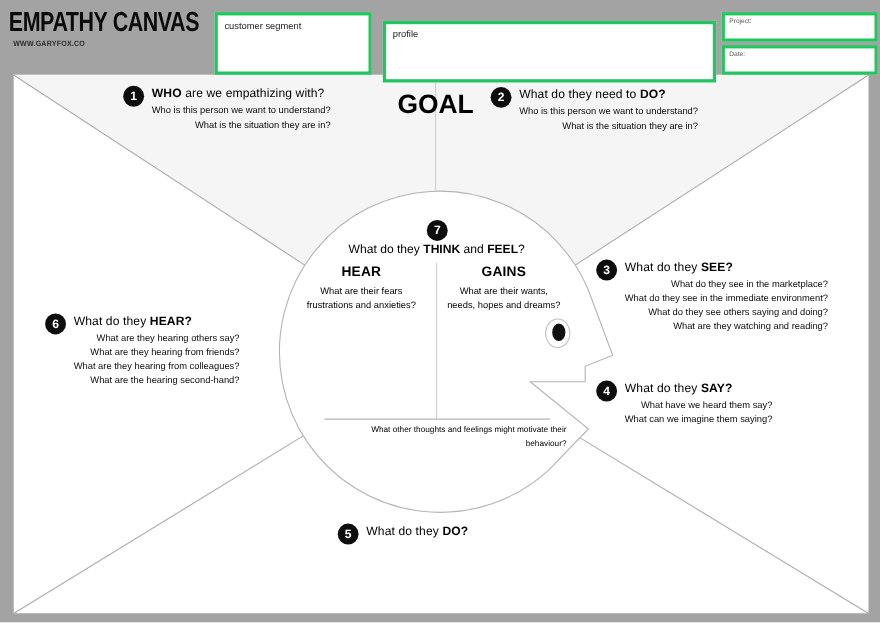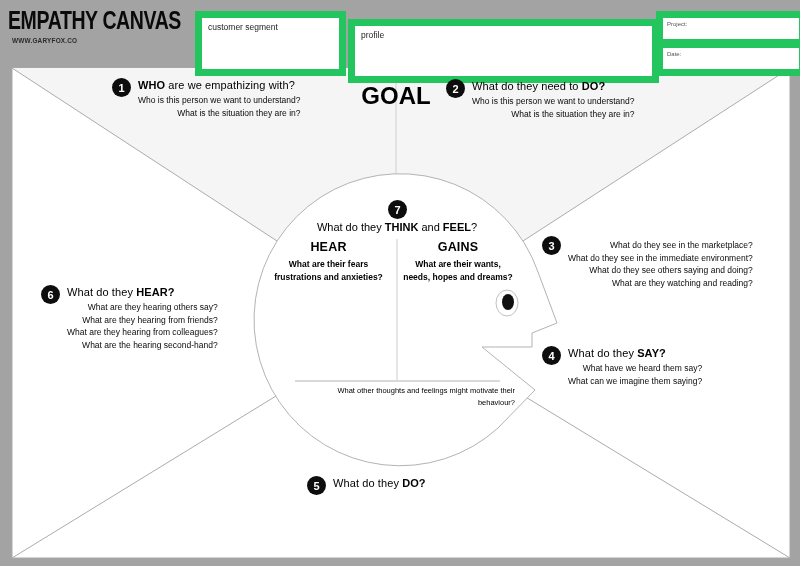--- a/index.html
+++ b/index.html
@@ -6,40 +6,40 @@
   .stage{position:relative;width:800px;height:566px;background:#a3a3a3;overflow:hidden;
          font-family:"Liberation Sans",sans-serif;color:#000;}
   svg.diagram{position:absolute;left:0;top:0;z-index:1;}
 
   
   .logo{position:absolute;left:8px;top:6px;z-index:2;}
   .logo-title{font-size:25px;font-weight:bold;letter-spacing:-0.5px;
               transform:scaleX(0.78);transform-origin:left top;white-space:nowrap;color:#0a0a0a;}
   .logo-url{font-size:7px;font-weight:bold;letter-spacing:0.2px;color:#2b2b2b;
             transform:scaleX(0.92);transform-origin:left top;margin-top:2px;margin-left:4px;}
-  .hfield{position:absolute;border:7px solid #22c55e;background:#fff;z-index:2;}
+  .hfield{position:absolute;border:3px solid #22c55e;background:#fff;z-index:2;}
   .hfield .flabel{font-size:8.5px;color:#1d1d1d;padding:4px 0 0 6px;}
   .hfield.small .flabel{font-size:6px;color:#555;padding:3px 0 0 4px;}
 
   
   .section{position:absolute;display:flex;gap:7px;z-index:2;}
   .badge{flex:0 0 auto;width:19px;height:19px;border-radius:50%;background:#0d0d0d;color:#fff;
          font-size:11px;font-weight:bold;display:flex;align-items:center;justify-content:center;margin-top:-1px;}
   .sec-title{font-size:11px;line-height:13px;letter-spacing:0.1px;}
   .sec-sub{font-size:8.5px;line-height:12.6px;white-space:pre-line;margin-top:2px;color:#0a0a0a;text-align:right;}
 
   .goal{position:absolute;left:352px;top:82px;width:88px;text-align:center;
         font-size:24px;font-weight:bold;letter-spacing:0px;z-index:2;}
 
   .c-badge{position:absolute;left:388px;top:201px;z-index:2;}
   .c-title{position:absolute;left:287px;top:221px;width:220px;text-align:center;
            font-size:11px;z-index:2;}
   .col{position:absolute;text-align:center;z-index:2;}
   .col-head{font-size:12.5px;font-weight:bold;letter-spacing:0.2px;}
-  .col-lines{font-size:8.5px;line-height:12.5px;white-space:pre-line;margin-top:4px;font-weight:bold;}
+  .col-lines{font-size:8.5px;line-height:12.5px;white-space:pre-line;margin-top:4px;}
   .motivate{position:absolute;left:280px;top:385px;width:235px;text-align:right;
             font-size:7.5px;line-height:12px;white-space:pre-line;z-index:2;}
   b{font-weight:bold;}
 </style>
 </head>
 <body>
 
 <div class="stage">
 
   <svg class="diagram" width="800" height="566" viewBox="0 0 800 566">
@@ -91,20 +91,21 @@
     <div>
       <div class="sec-title"><span>What do they need to </span><b>DO</b><b>?</b></div>
       <div class="sec-sub">Who is this person we want to understand?
 What is the situation they are in?</div>
     </div>
   </div>
 
   <div class="section" style="left:542px;top:237px;width:245px;">
     <span class="badge">3</span>
     <div>
+      <div class="sec-title"><span>What do they </span><b>SEE?</b></div>
       <div class="sec-sub">What do they see in the marketplace?
 What do they see in the immediate environment?
 What do they see others saying and doing?
 What are they watching and reading?</div>
     </div>
   </div>
 
   <div class="section" style="left:542px;top:347px;width:240px;">
     <span class="badge">4</span>
     <div>

